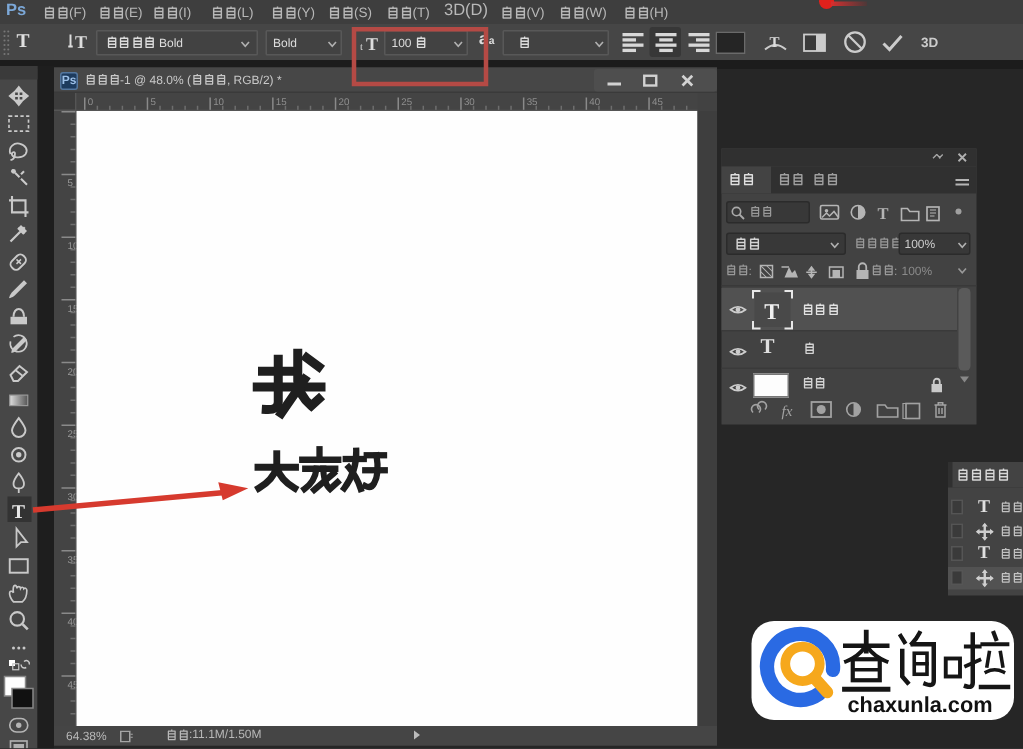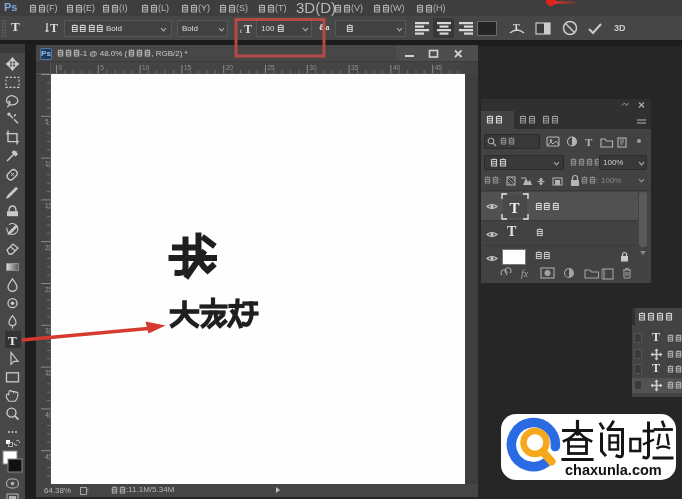--- a/index.html
+++ b/index.html
@@ -79,21 +79,21 @@
     </div>
 <div class="abs lbl fx" style="left:257px;top:3px;height:10px;font-size:9px;color:#b8b8b8">
       <svg class="cj c8" viewBox="0 0 10 11">
         <use href="#j"></use>
       </svg>
       <svg class="cj c8" viewBox="0 0 10 11">
         <use href="#j"></use>
       </svg>
       <span>(T)</span>
     </div>
-<div class="abs lbl fx" style="left:296px;top:2px;height:10px;font-size:15px;color:#b8b8b8">
+<div class="abs lbl fx" style="left:296px;top:2px;height:10px;font-size:11px;color:#b8b8b8">
       <span>3D(D)</span>
     </div>
 <div class="abs lbl fx" style="left:333px;top:3px;height:10px;font-size:9px;color:#b8b8b8">
       <svg class="cj c8" viewBox="0 0 10 11">
         <use href="#j"></use>
       </svg>
       <svg class="cj c8" viewBox="0 0 10 11">
         <use href="#j"></use>
       </svg>
       <span>(V)</span>
@@ -449,21 +449,21 @@
       <rect x="0.5" y="0.5" width="6" height="7" fill="none" stroke="#a5a5a5" stroke-width="1"></rect>
       <path d="M7,2.5h1.5M7,4.5h1.5" stroke="#a5a5a5" stroke-width="0.8"></path>
     </svg>
 <div class="abs lbl fx" style="left:110px;top:485px;height:9px;font-size:8px;color:#b8b8b8">
       <svg class="cj c7" viewBox="0 0 10 11">
         <use href="#j"></use>
       </svg>
       <svg class="cj c7" viewBox="0 0 10 11">
         <use href="#j"></use>
       </svg>
-      <span>:11.1M/5.34M</span>
+      <span>:11.1M/1.50M</span>
     </div>
 <svg class="abs" style="left:274px;top:486px" width="8" height="8">
       <path d="M2,1l4,3l-4,3" fill="#bbb"></path>
     </svg>
 <div class="abs" style="left:481px;top:99px;width:170px;height:184px;background:#424242"></div>
 <div class="abs" style="left:481px;top:99px;width:170px;height:12px;background:#303030"></div>
 <svg class="abs" style="left:621px;top:101px" width="30" height="9">
 <path d="M1,4.5l2.5,-2.5M3.5,2l2.5,2.5M5,4.5l2.5,-2.5" stroke="#a5a5a5" stroke-width="0.9" fill="none"></path>
 <path d="M18,1.5l5,5M23,1.5l-5,5" stroke="#b0b0b0" stroke-width="1.2"></path>
     </svg>

